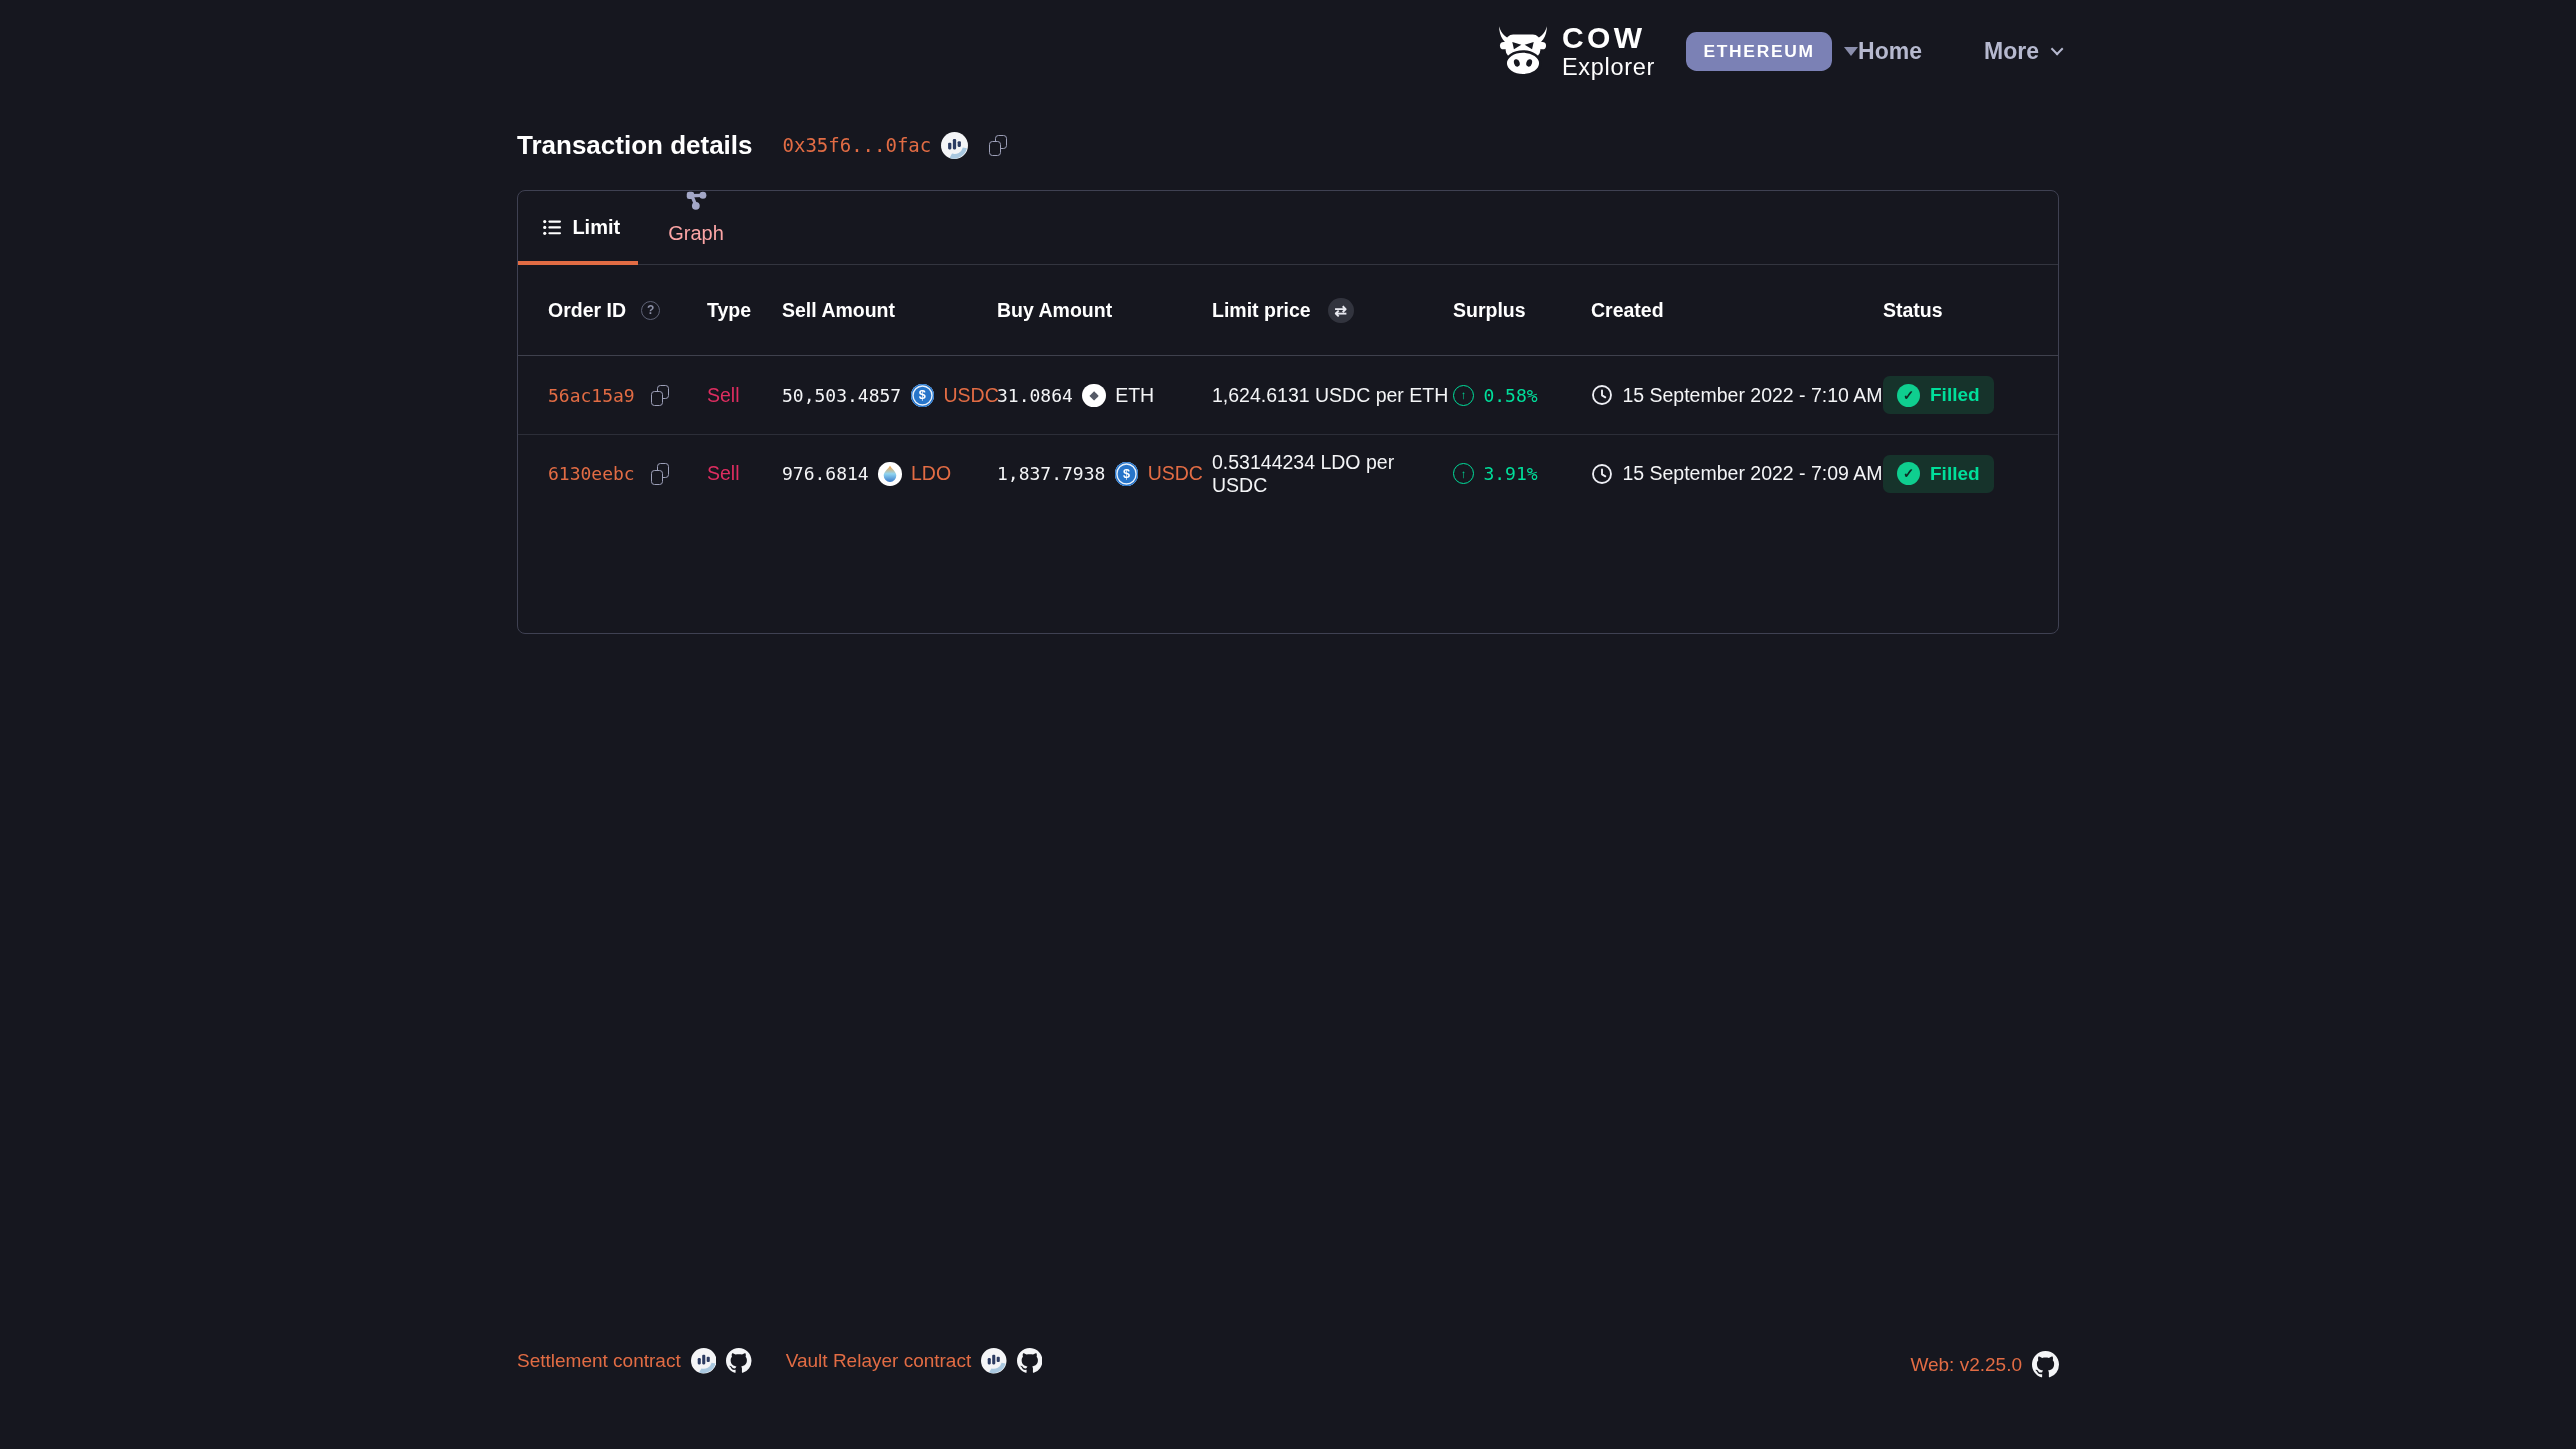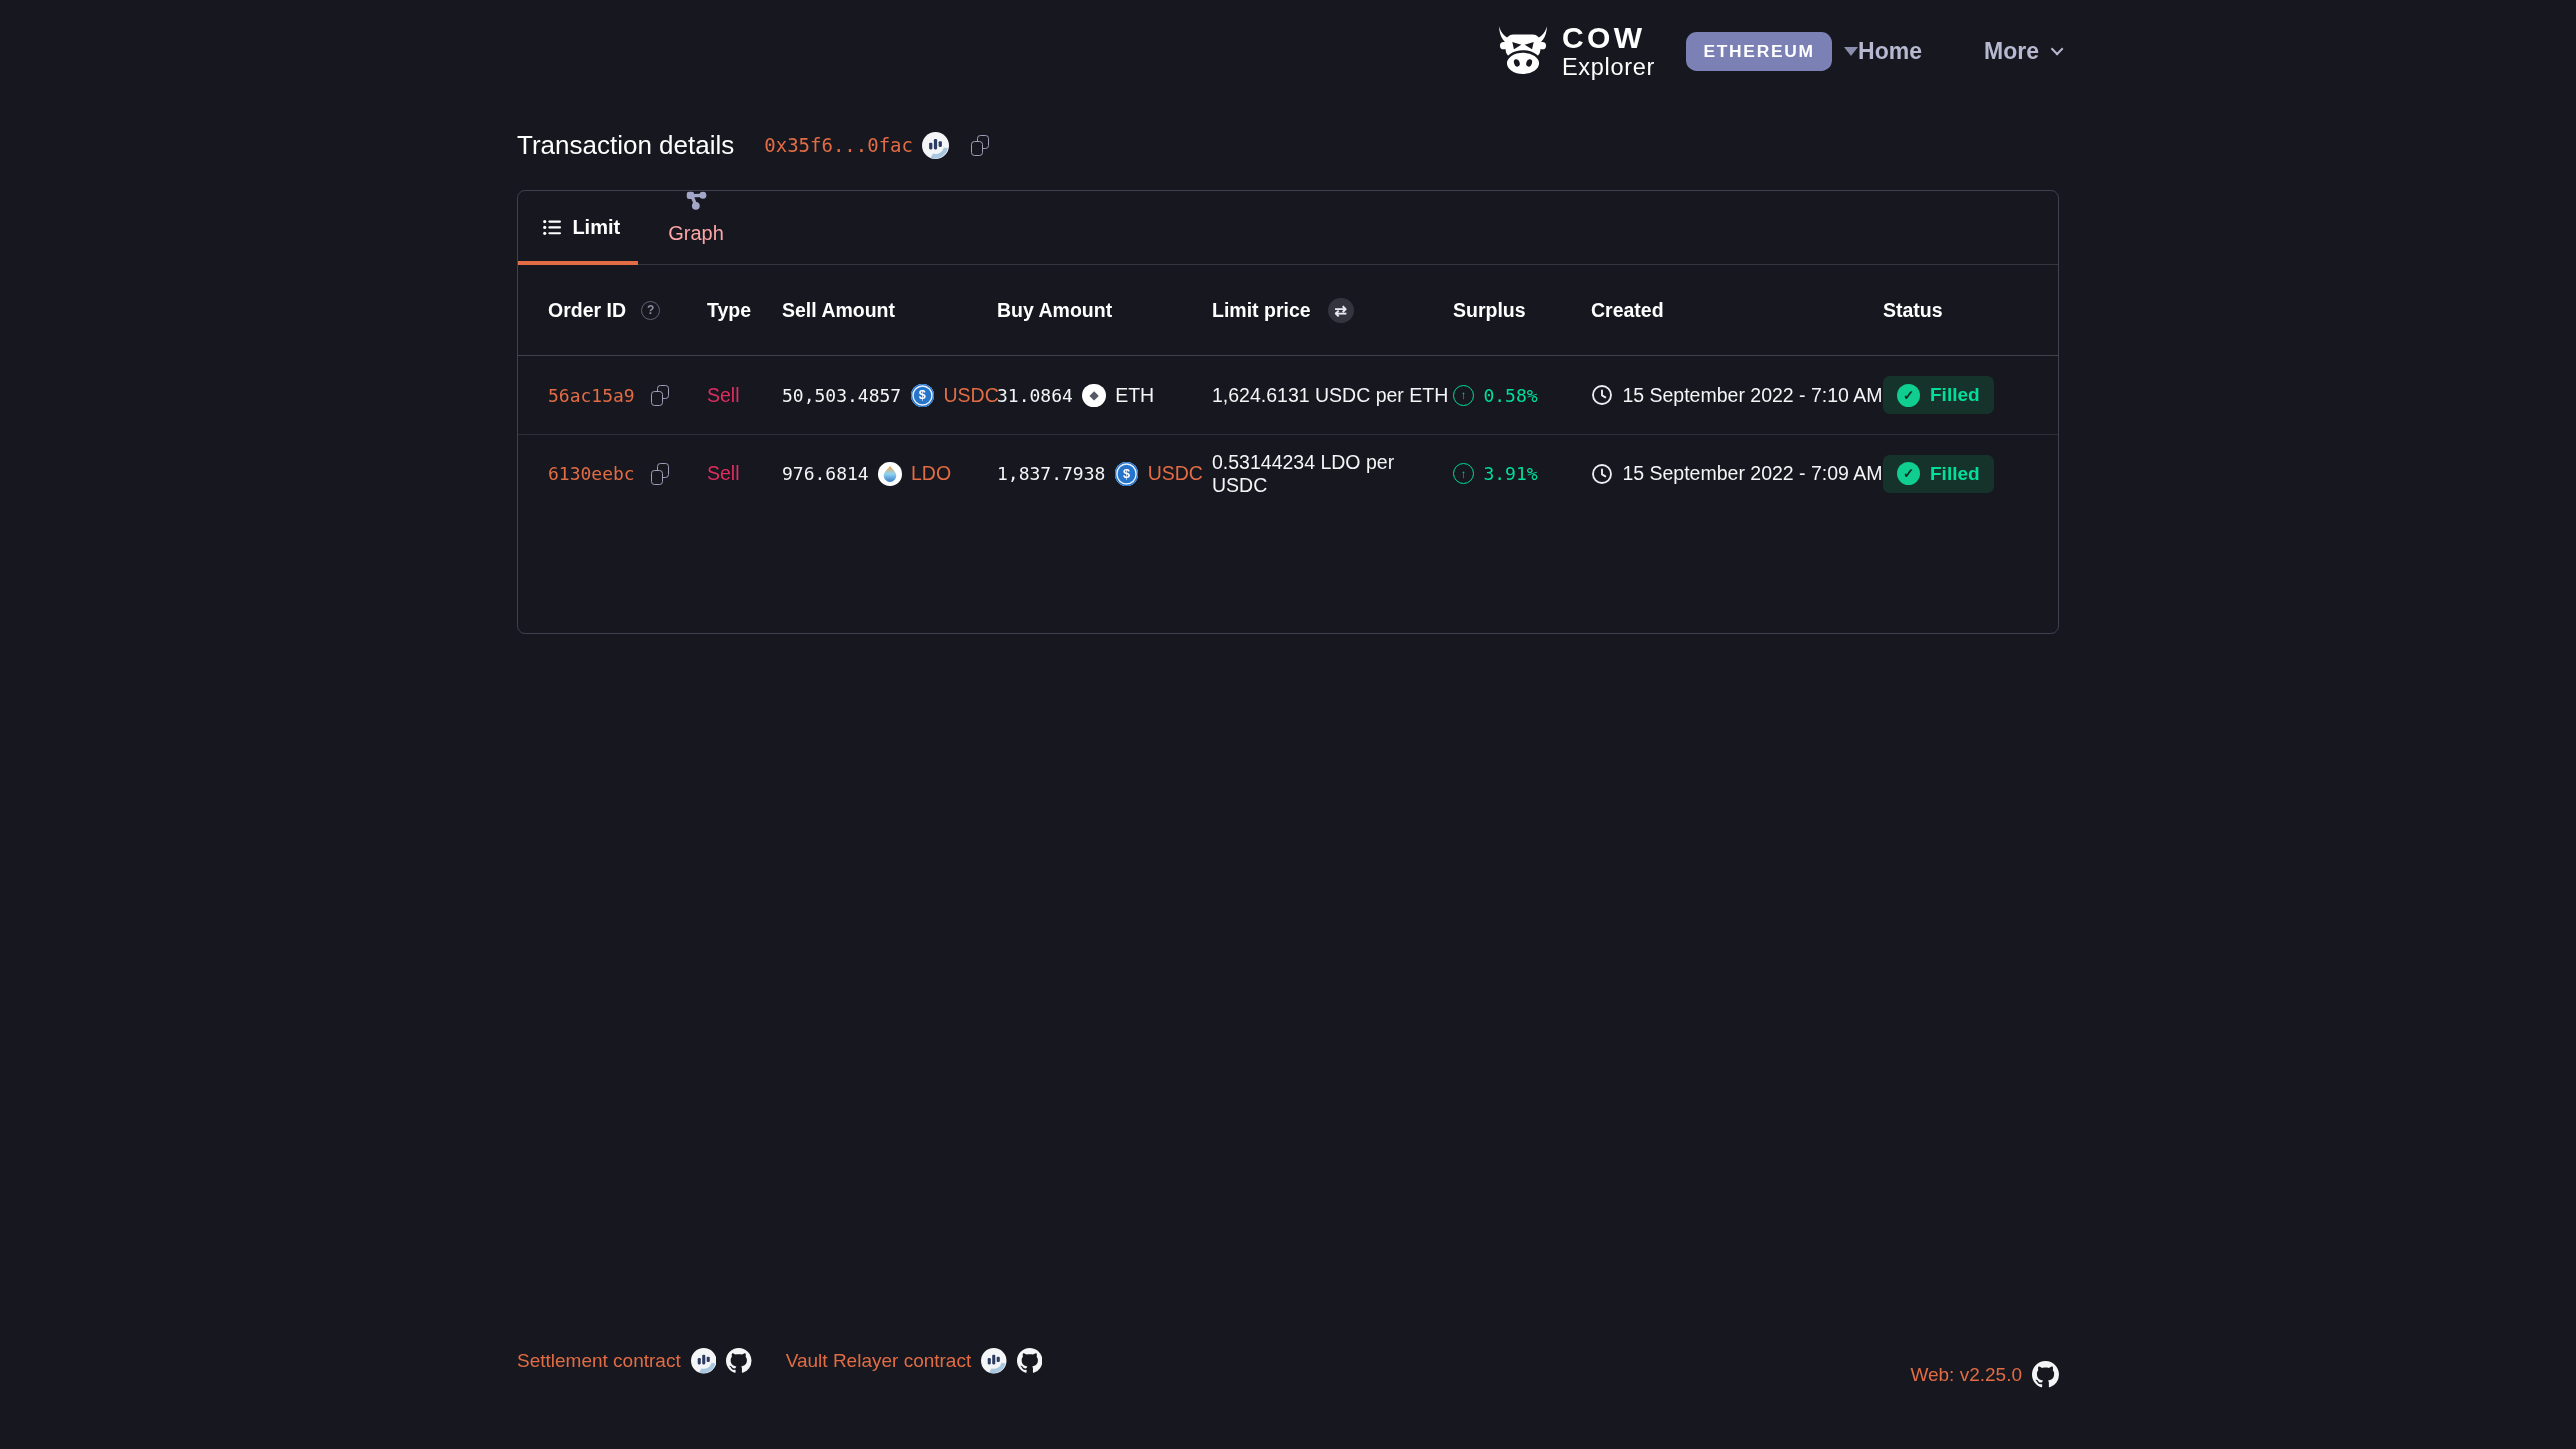--- a/index.html
+++ b/index.html
@@ -29,21 +29,21 @@
   .network-badge{background:var(--network);color:#fff;font-size:17.4px;font-weight:700;letter-spacing:1.7px;padding:9.4px 17.4px;border-radius:10.7px;}
   .caret{width:0;height:0;border-left:7.4px solid transparent;border-right:7.4px solid transparent;border-top:9.4px solid #8A8EAC;}
   .nav{display:flex;align-items:center;gap:62px;font-size:23px;font-weight:600;color:var(--nav);}
   .nav a{color:var(--nav);text-decoration:none;cursor:pointer;}
   .nav-more{display:flex;align-items:center;gap:10.7px;cursor:pointer;}
   .chev{width:9.4px;height:9.4px;border-right:2.7px solid var(--nav);border-bottom:2.7px solid var(--nav);transform:rotate(45deg) translateY(-3.4px);}
 
   
   .main{width:1542px;margin:0 auto;}
   .title-row{margin-top:50px;display:flex;align-items:center;}
-  .title-row h1{font-size:26px;font-weight:400;color:#fff;}
+  .title-row h1{font-size:26px;font-weight:700;color:#fff;}
   .tx-hash{font-size:19px;color:var(--orange);margin-left:30px;text-decoration:none;cursor:pointer;}
   .title-row .scan-icon{margin-left:9.4px;}
   .title-row .copy-icon{margin-left:21.5px;}
 
   .card{margin-top:29.5px;height:444px;border:0.7px solid var(--card-border);border-radius:8px;overflow:hidden;background:var(--bg);}
   .tabbar{height:74px;display:flex;align-items:stretch;border-bottom:0.7px solid #33353F;}
   .tab{display:flex;align-items:center;gap:11.4px;font-size:20px;cursor:pointer;}
   .tab-orders{padding:0 17.4px 0 25px;position:relative;color:#fff;font-weight:700;}
   .tab-orders::after{content:"";position:absolute;left:0;right:0;bottom:-0.7px;height:4px;background:var(--orange);}
   .tab-graph{margin-left:24px;padding:0 6.7px;color:#fca5a5;font-weight:400;flex-direction:column;}
@@ -74,21 +74,21 @@
   .copy-icon .c-back{position:absolute;right:0;top:0;width:12px;height:14.8px;border:1.7px solid var(--muted);border-radius:3.4px;}
   .copy-icon .c-front{position:absolute;left:0;bottom:0;width:12px;height:14.8px;border:1.7px solid var(--muted);border-radius:3.4px;background:var(--bg);}
   .status-badge{display:inline-flex;align-items:center;gap:10px;height:38px;padding:0 14px;border-radius:6.7px;background:var(--badge-bg);color:var(--green);font-size:19px;font-weight:600;}
   .check{width:23px;height:23px;border-radius:50%;background:var(--check-bg);color:#0E2B23;font-size:13.4px;font-weight:800;display:inline-flex;align-items:center;justify-content:center;}
 
   
   .footer{position:absolute;top:1343px;left:517px;width:1542px;display:flex;justify-content:space-between;align-items:flex-start;}
   .f-links{display:flex;gap:34px;margin-top:5.4px;}
   .f-link{display:flex;align-items:center;gap:10px;}
   .f-link a{font-size:19px;color:var(--orange);text-decoration:none;cursor:pointer;}
-  .f-right{display:flex;align-items:center;gap:10px;margin-top:18px;}
+  .f-right{display:flex;align-items:center;gap:10px;margin-top:8px;}
   .f-version{font-size:19px;color:var(--orange);}
   svg{display:block;}
   .icon-btn{cursor:pointer;}
 </style>
 </head>
 <body>
 
 <header class="header">
   <div class="brand">
     <a class="logo">

